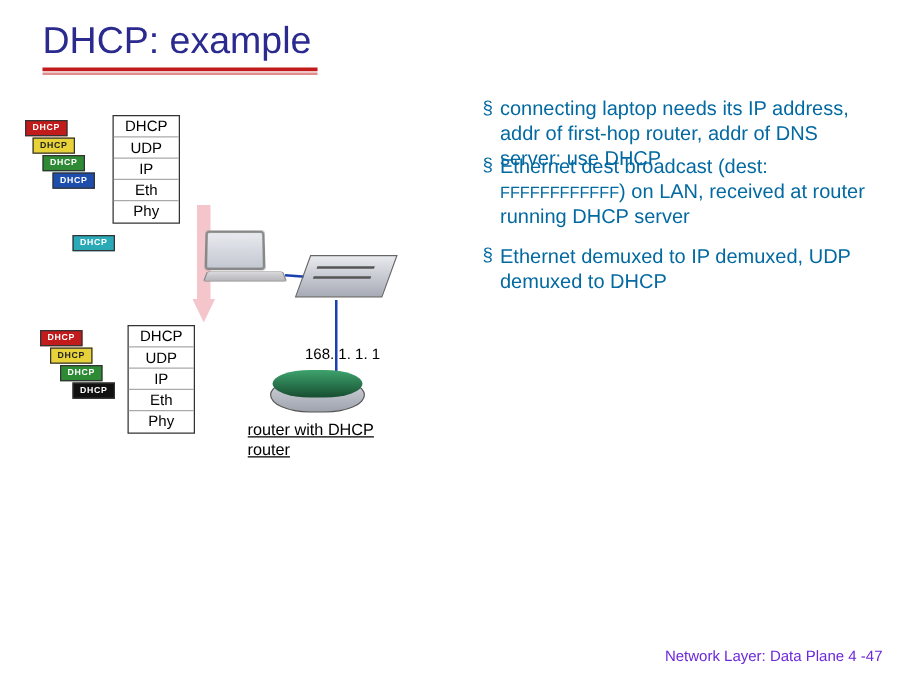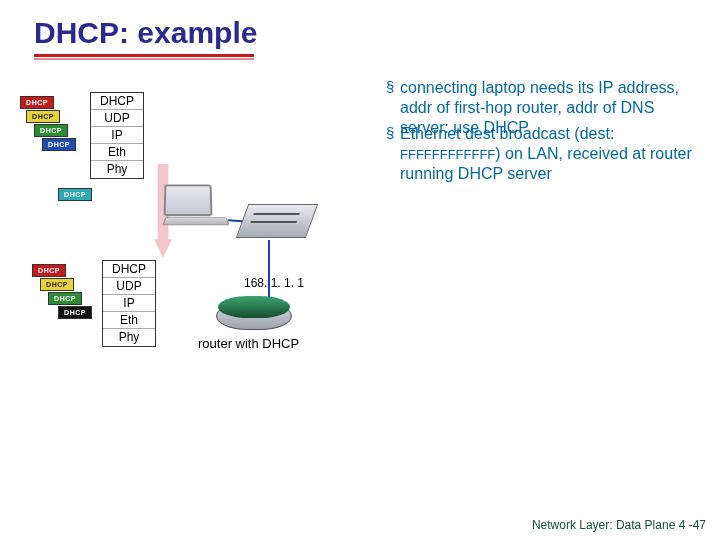--- a/index.html
+++ b/index.html
@@ -8,21 +8,21 @@
     height: 540px;
     font-family: Arial, Helvetica, sans-serif;
     background: #fff;
     position: relative;
     overflow: hidden;
   }
   .title {
     font-size: 30px;
     color: #2a2a8f;
     padding: 16px 0 4px 34px;
-    font-weight: bold;
+    font-weight: normal;
   }
   .title-underline {
     position: absolute;
     left: 34px;
     top: 54px;
     width: 220px;
     height: 4px;
   }
   .title-underline::before {
     content: "";
@@ -187,21 +187,21 @@
     position: absolute;
     left: 0;
     top: 0;
     font-size: 15px;
   }
   .footer {
     position: absolute;
     right: 14px;
     bottom: 8px;
     font-size: 12px;
-    color: #14532d;
+    color: #6d28d9;
   }
   .sm { font-size: 13px; }
 </style>
 </head>
 <body>
 
 <h1 class="title">DHCP: example</h1>
 <div class="title-underline"></div>
 
 <div class="diagram">
@@ -253,28 +253,30 @@
     <div class="row">Phy</div>
   </div>
 
   <div class="router">
     <div class="disk"></div>
     <div class="top"></div>
   </div>
 
   <div class="ip-label" style="left:224px;top:184px;">168. 1. 1. 1</div>
 
-  <div class="router-caption" style="left:178px;top:244px;">
+  <div class="router-caption" style="left:178px;top:244px;text-decoration:underline;">
     <div>router with DHCP</div>
+    <div>router</div>
   </div>
 
 </div>
 
 <div class="bullets">
   <ul>
     <li>connecting laptop needs its IP address, addr of first-hop router, addr of DNS server: use DHCP</li>
     <li style="margin-top:-26px;">
       <span>Ethernet dest broadcast (dest: </span><span class="sm">FFFFFFFFFFFF</span><span>) on LAN, received at router running DHCP server</span>
     </li>
+    <li>Ethernet demuxed to IP demuxed, UDP demuxed to DHCP</li>
   </ul>
 </div>
 
 <div class="footer">Network Layer: Data Plane  4 -47</div>
 
 </body></html>

